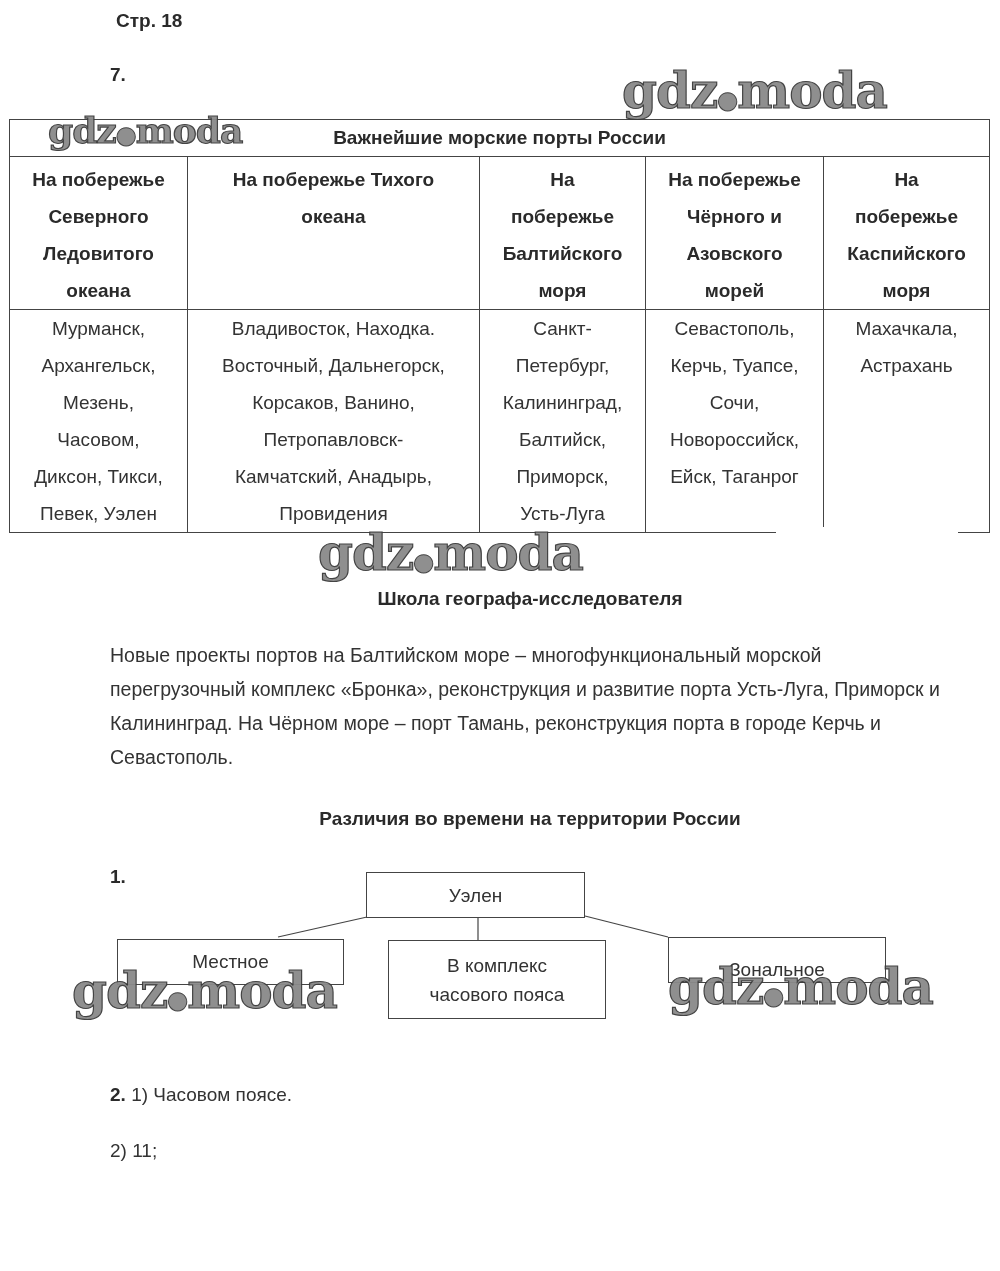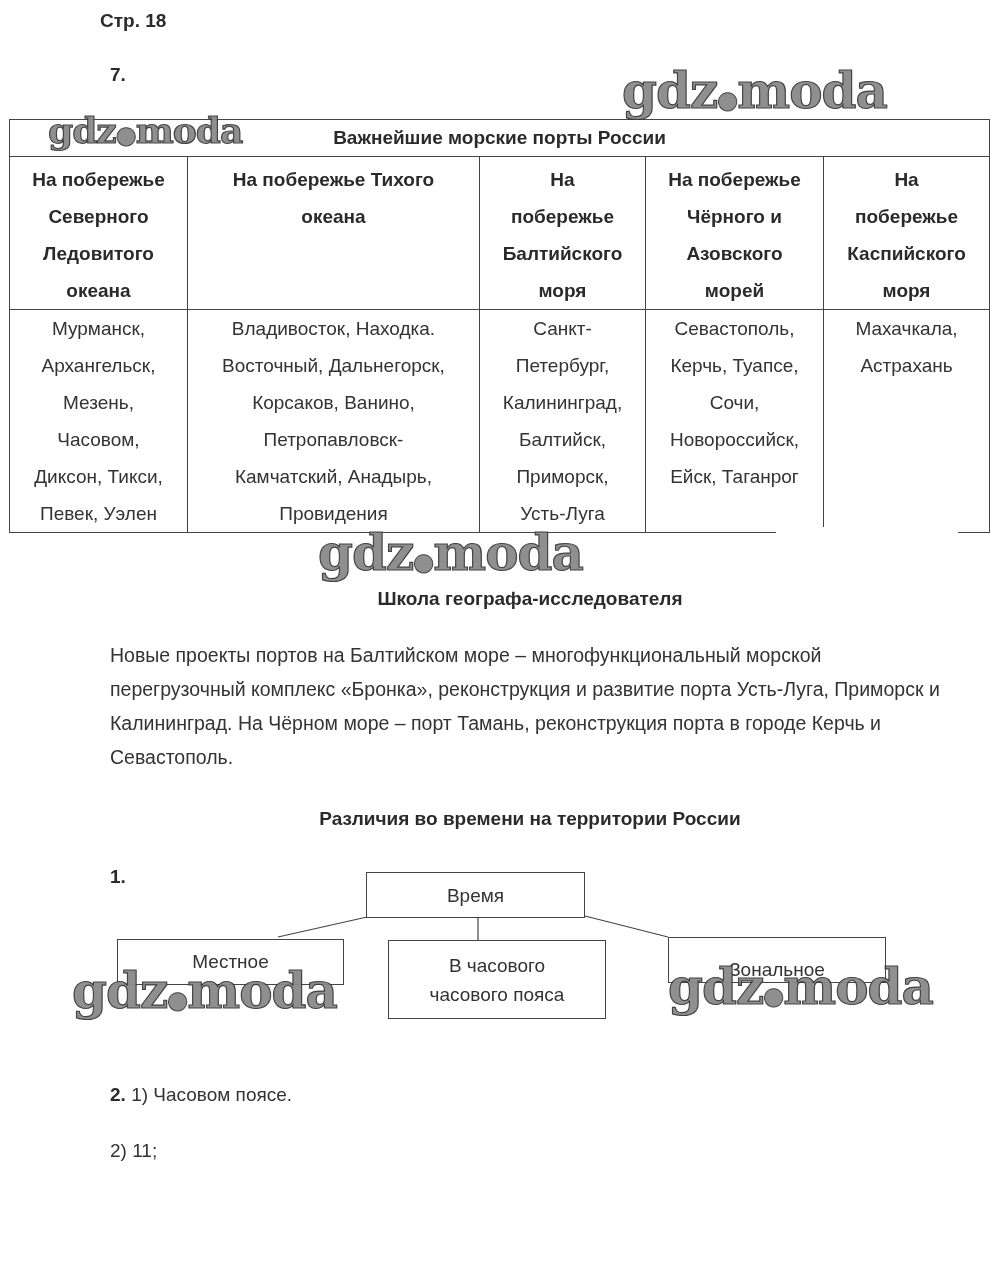--- a/index.html
+++ b/index.html
@@ -1,19 +1,19 @@
 <!DOCTYPE html>
 <html><head>
   <meta charset="utf-8">
   <style>
     html, body { margin: 0; padding: 0; background: #ffffff; }
     body { width: 1000px; height: 1271px; position: relative; overflow: hidden;
            font-family: "Liberation Sans", sans-serif; color: #222; }
     .abs { position: absolute; }
-    .page-label { left: 100px; top: 10px; font-size: 19px; font-weight: bold; color: #2a2a2a; width: 75px; overflow: hidden; white-space: nowrap; }
+    .page-label { left: 116px; top: 10px; font-size: 19px; font-weight: bold; color: #2a2a2a; width: 75px; overflow: hidden; white-space: nowrap; }
     .task-num { left: 110px; top: 64px; font-size: 19px; font-weight: bold; color: #2a2a2a; }
 
     
     .ports-table { left: 9px; top: 119px; width: 980px; border-collapse: collapse; table-layout: fixed; }
     .ports-table td, .ports-table th { border: 1.3px solid #444; text-align: center; vertical-align: top; padding: 0 4px; }
     .ports-table th.title { height: 36px; font-size: 19px; font-weight: bold; color: #2a2a2a; vertical-align: middle; line-height: 28px; }
     .ports-table th.col { font-size: 19px; font-weight: bold; color: #2a2a2a; line-height: 37px; height: 148px; padding-top: 4px; }
     .ports-table td.cell { font-size: 19px; font-weight: normal; color: #333; line-height: 37px; height: 222px; padding-top: 0; }
     .line { display: block; }
     .bottom-gap-cover { left: 776px; top: 527px; width: 182px; height: 6px; background: #fff; }
@@ -139,25 +139,25 @@
 
 <div class="abs section-title time-title">Различия во времени на территории России</div>
 <div class="abs diag-num">1.</div>
 
 <svg class="connectors" width="1000" height="1271">
   <line x1="367" y1="917" x2="278" y2="937" stroke="#444" stroke-width="1.2"></line>
   <line x1="478" y1="918" x2="478" y2="940" stroke="#444" stroke-width="1.2"></line>
   <line x1="585" y1="916" x2="668" y2="937" stroke="#444" stroke-width="1.2"></line>
 </svg>
 
-<div class="abs box box-time">Время</div>
+<div class="abs box box-time">Уэлен</div>
 <div class="abs box box-local">Местное</div>
 <div class="abs box box-inzone">
   <div>
-    <span class="line">В часового</span>
+    <span class="line">В комплекс</span>
     <span class="line">часового пояса</span>
   </div>
 </div>
 <div class="abs box box-zonal">Зональное</div>
 
 <div class="abs answer-1"><b>2.</b><span> 1) Часовом поясе.</span></div>
 <div class="abs answer-2">2) 11;</div>
 
 <div class="abs watermark wm-table"><span>gdz</span><span class="dot">●</span><span>moda</span></div>
 <div class="abs watermark wm-top"><span>gdz</span><span class="dot">●</span><span>moda</span></div>

